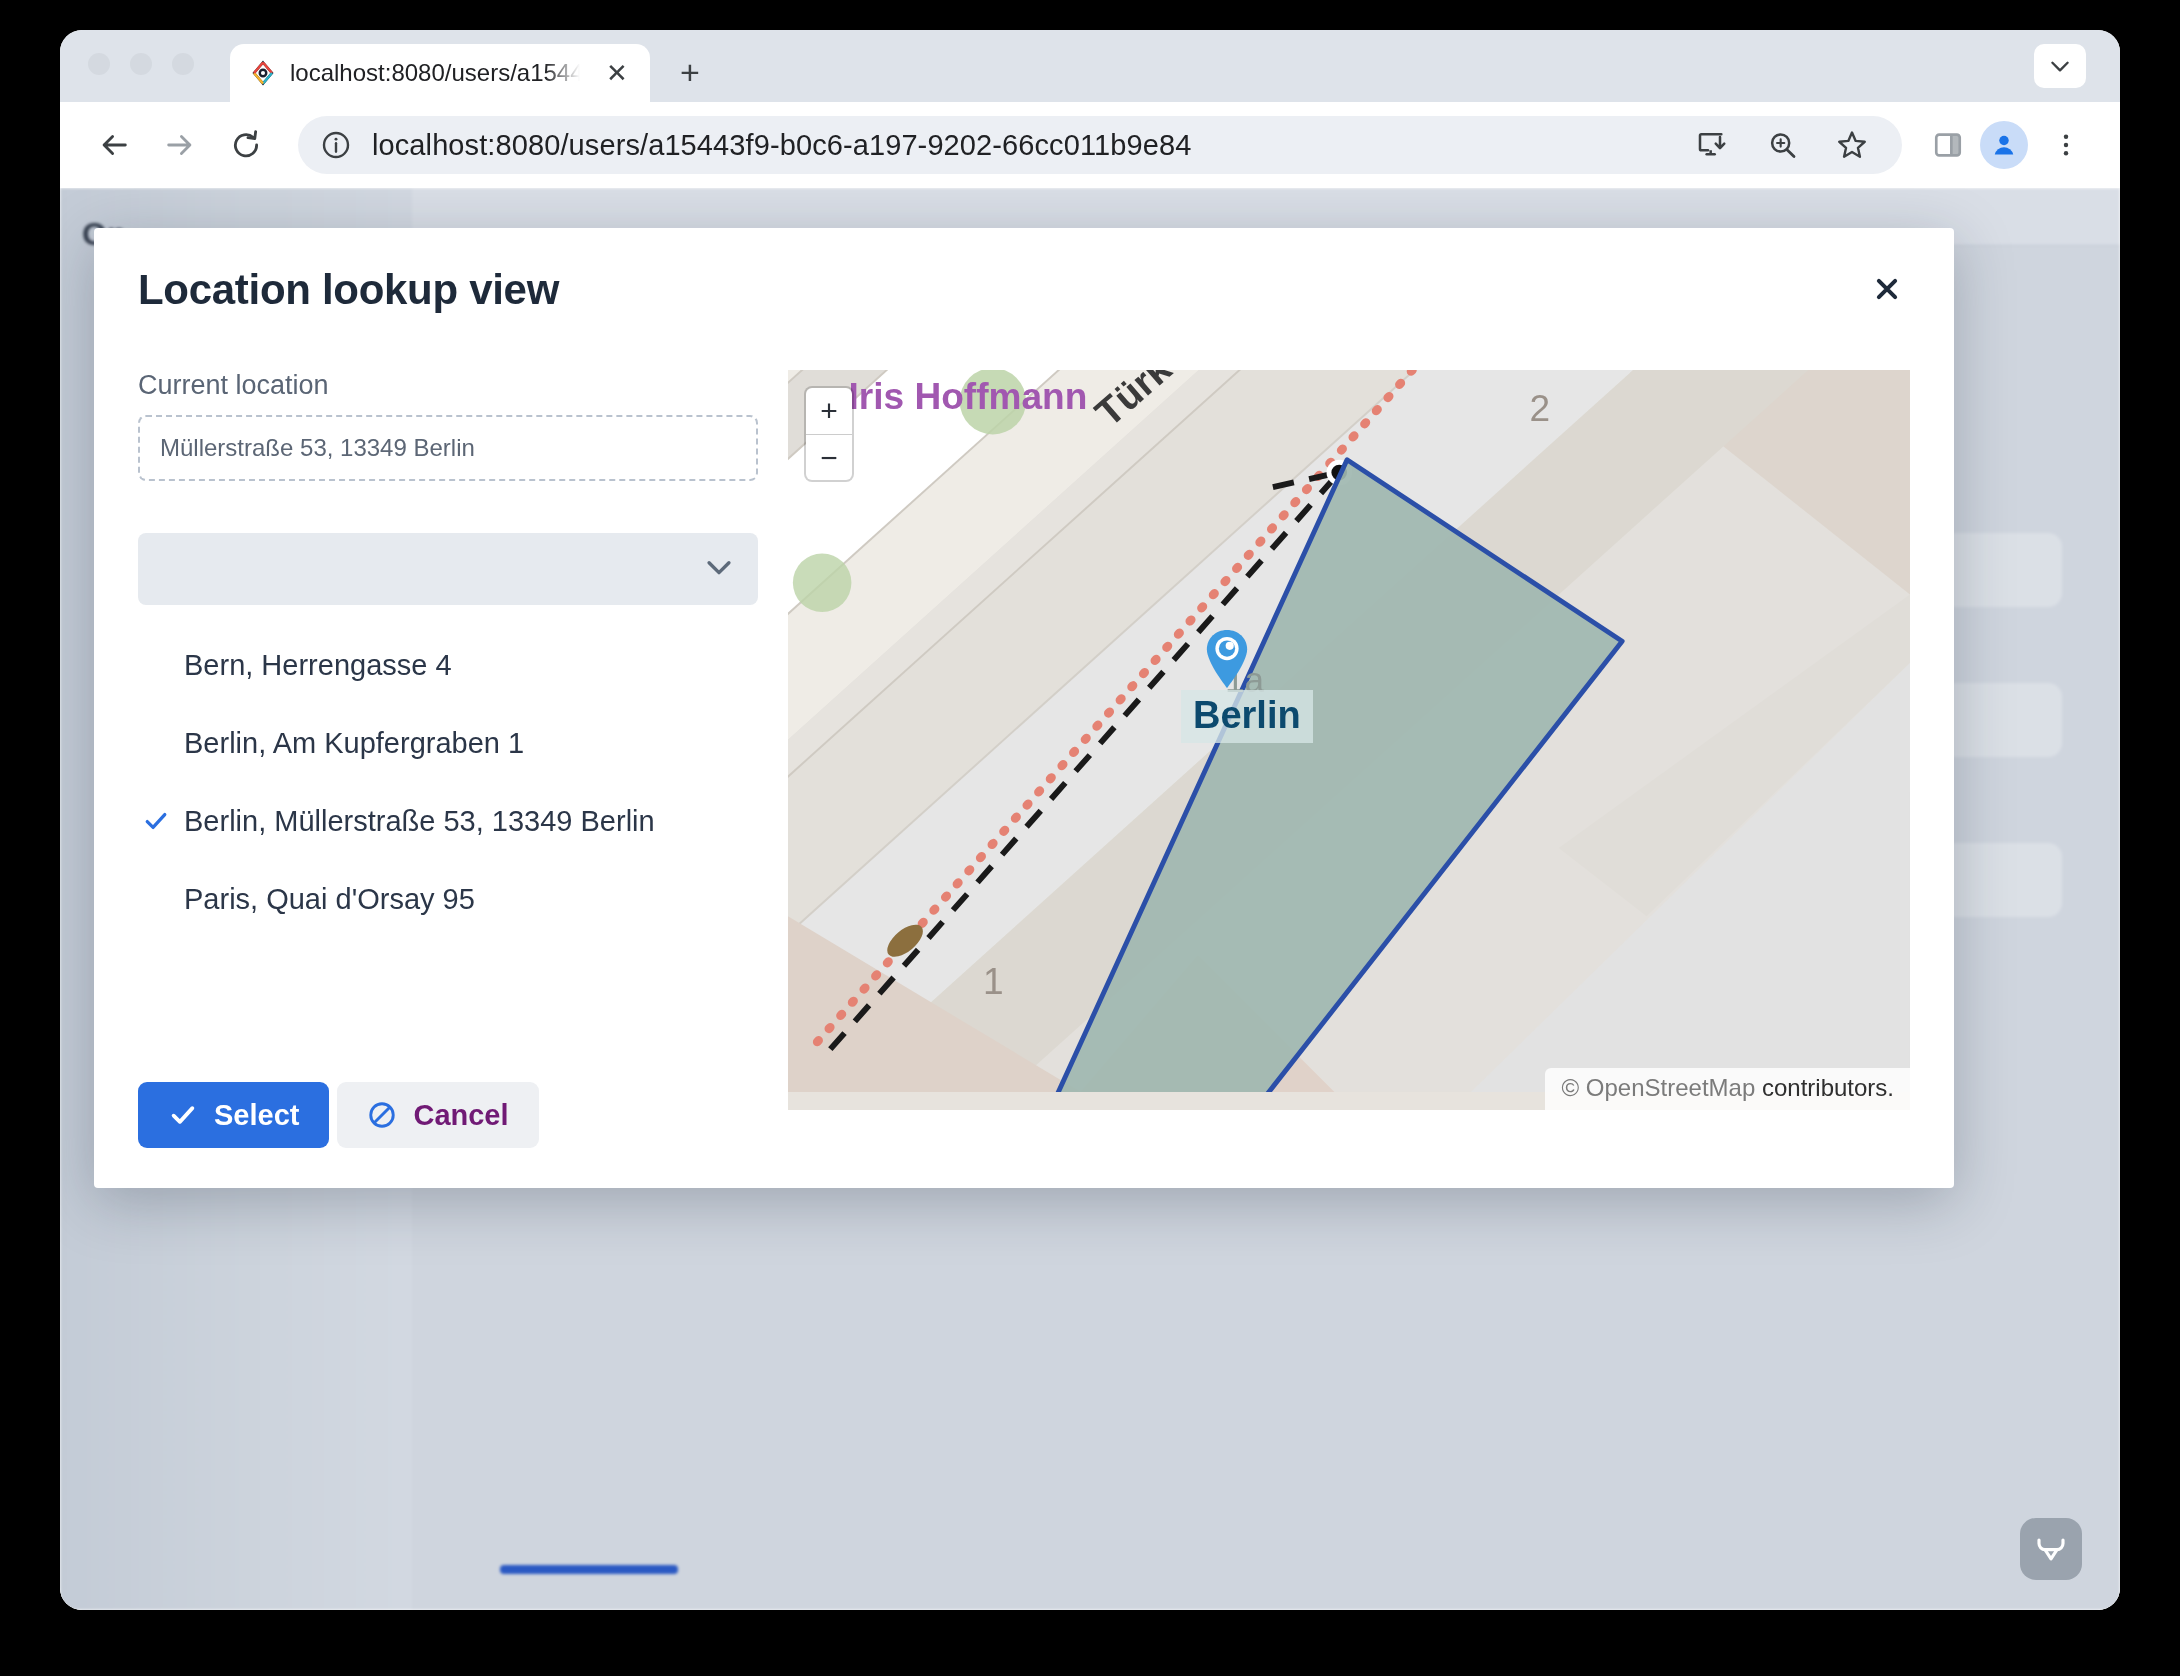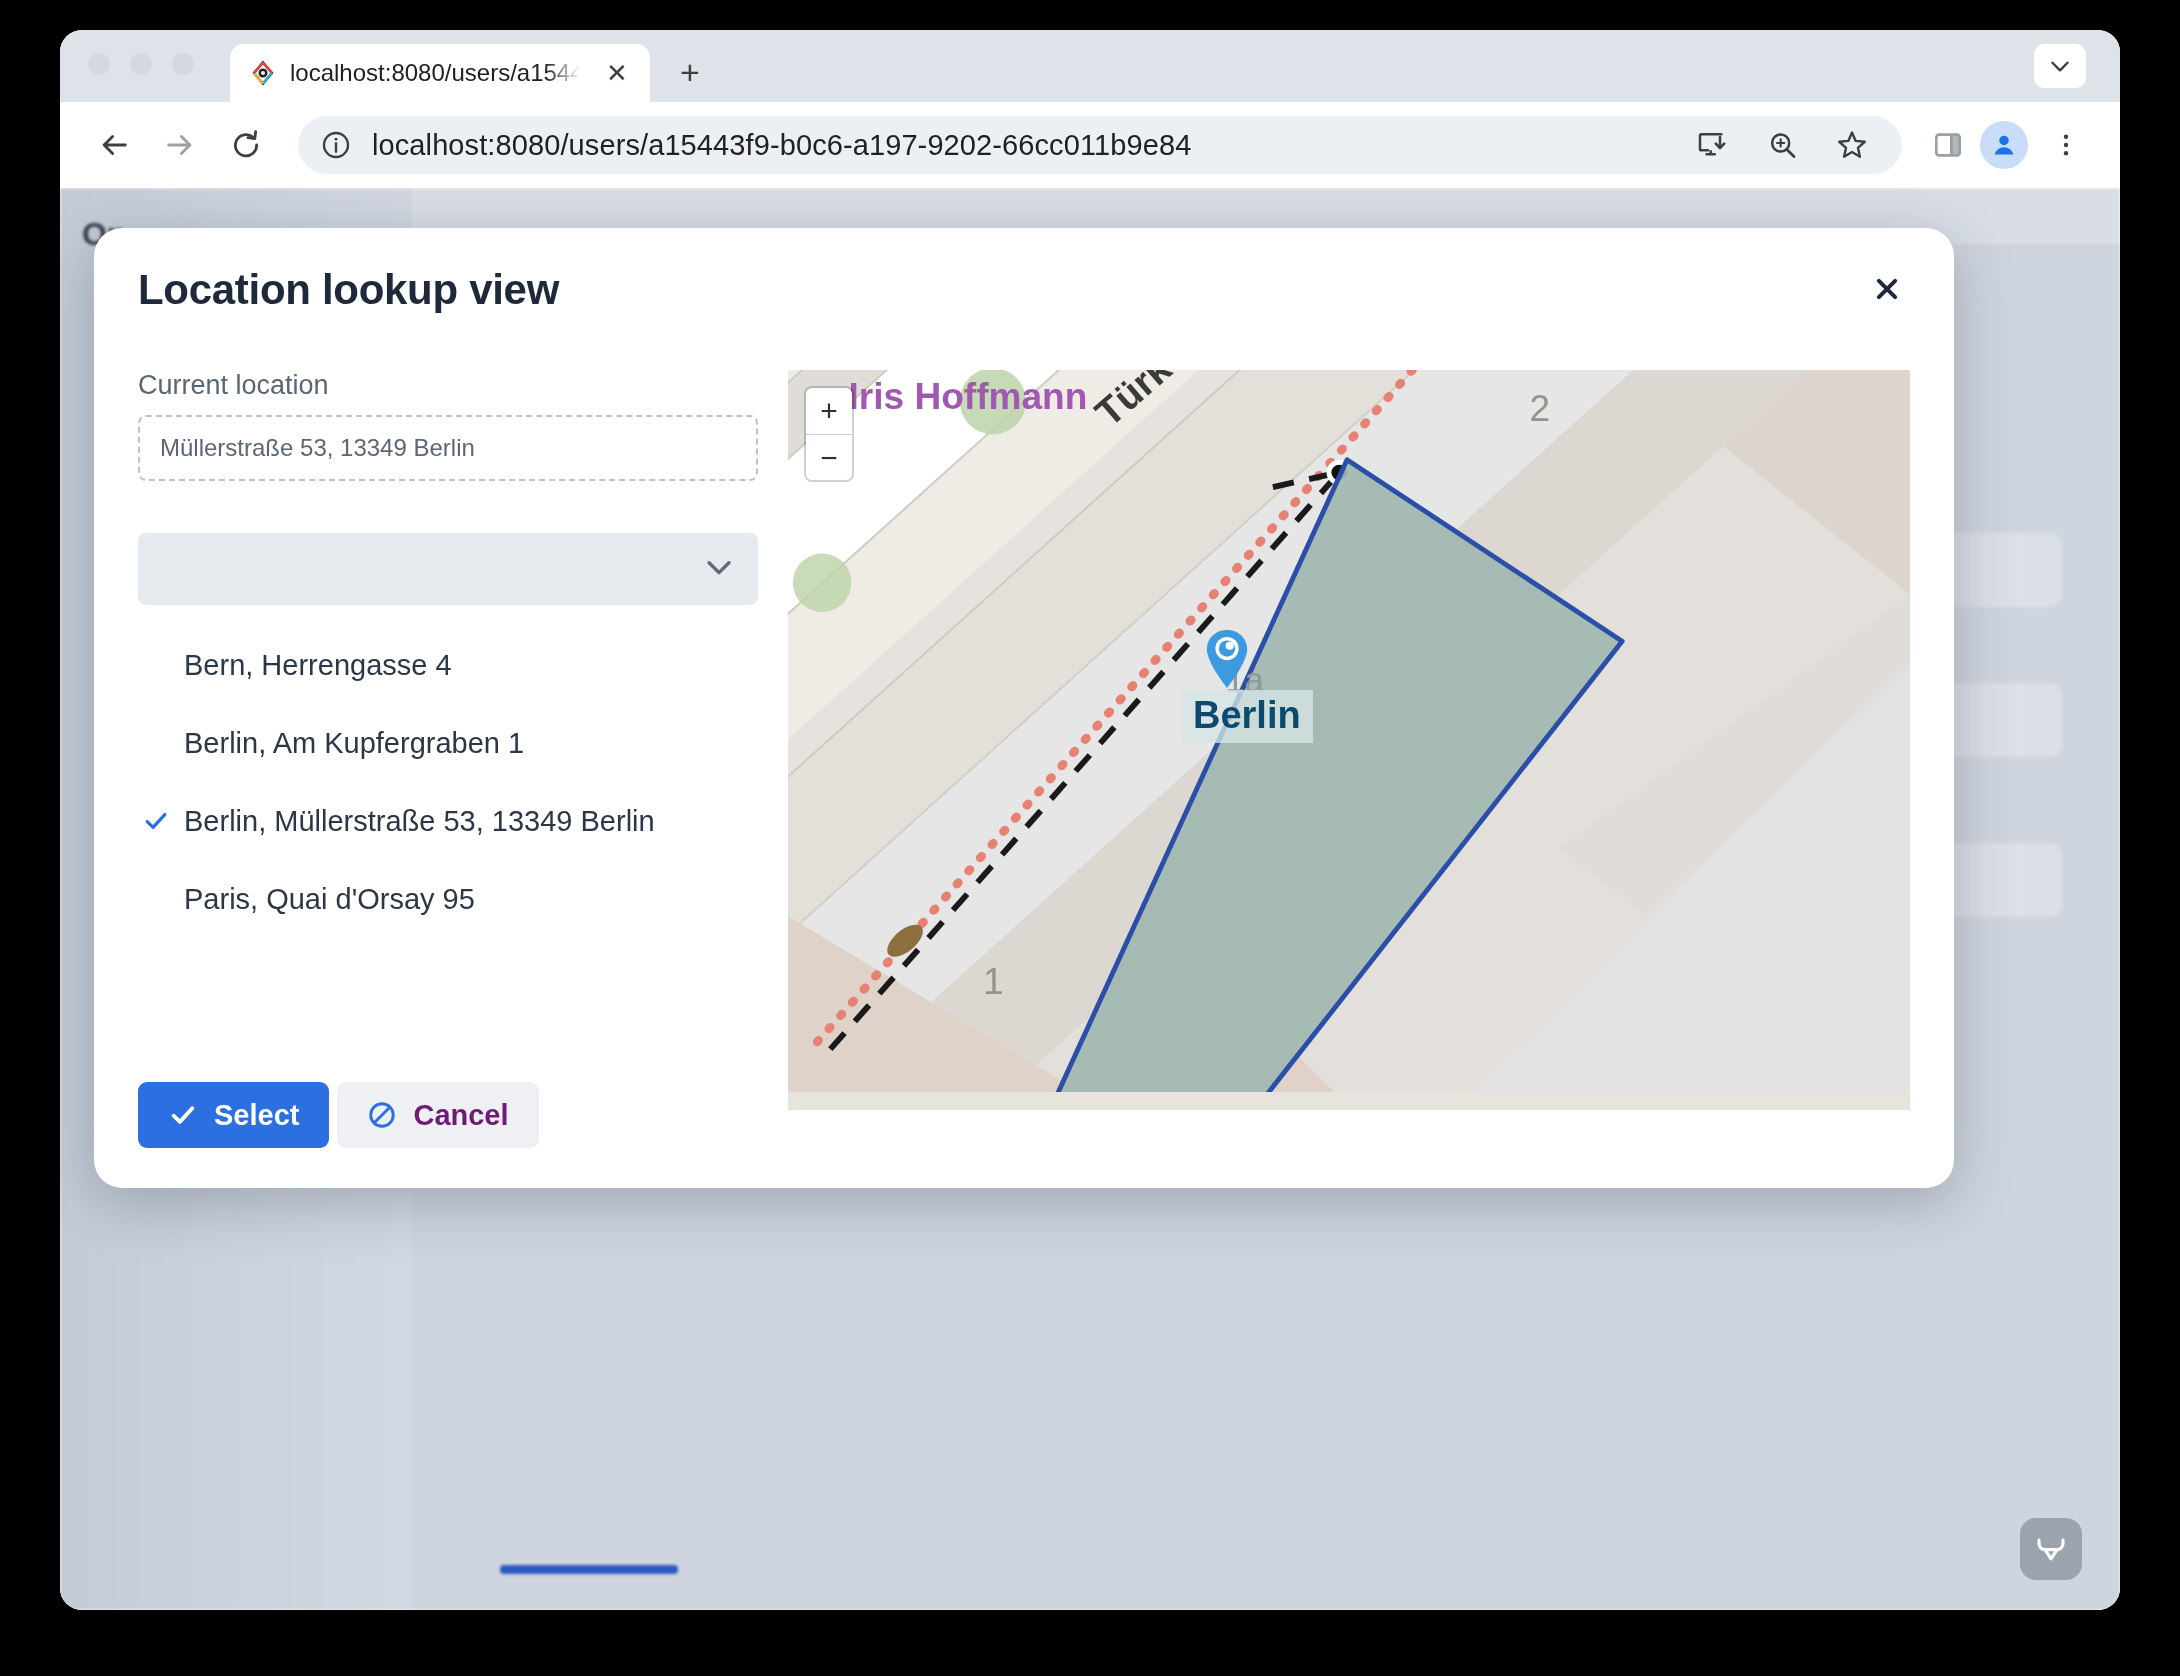--- a/index.html
+++ b/index.html
@@ -180,21 +180,21 @@
     display: flex; align-items: center; justify-content: center;
     color: #fff;
   }
 
   
   .modal {
     position: absolute;
     left: 34px; top: 40px;
     width: 1860px; height: 960px;
     background: #fff;
-    border-radius: 28px;
+    border-radius: 4px;
     box-shadow: 0 14px 60px rgba(20,30,50,.26);
     display: flex; flex-direction: column;
     overflow: hidden;
   }
   .modal-header {
     display: flex; align-items: flex-start;
     padding: 38px 44px 0 44px;
   }
   .modal-title {
     font-size: 42px; font-weight: 700;
@@ -590,20 +590,24 @@
               <svg width="48" height="62" viewBox="0 0 24 32">
                 <path d="M12 1 C6 1 1.6 5.4 1.6 11 C1.6 18 12 31 12 31 C12 31 22.4 18 22.4 11 C22.4 5.4 18 1 12 1 Z" fill="#3d9ae0"></path>
                 <circle cx="12" cy="10.6" r="6" fill="#ffffff"></circle>
                 <circle cx="12" cy="10.6" r="4.2" fill="#3d9ae0"></circle>
                 <circle cx="13.4" cy="9.2" r="2.1" fill="#ffffff"></circle>
               </svg>
             </div>
 
             <div class="map-tooltip" style="left:393px; top:320px;">Berlin</div>
 
+            <div class="attrib">
+              <span class="muted">© OpenStreetMap</span>
+              <span class="dark">contributors.</span>
+            </div>
 
           </div>
         </div>
       </div>
 
       <div class="modal-footer">
         <div class="btn btn-primary">
           <svg width="30" height="30" viewBox="0 0 24 24">
             <path d="M4.5 12.5 L9.5 17.5 L19.5 6.5" fill="none" stroke="#ffffff" stroke-width="3" stroke-linecap="round" stroke-linejoin="round"></path>
           </svg>

